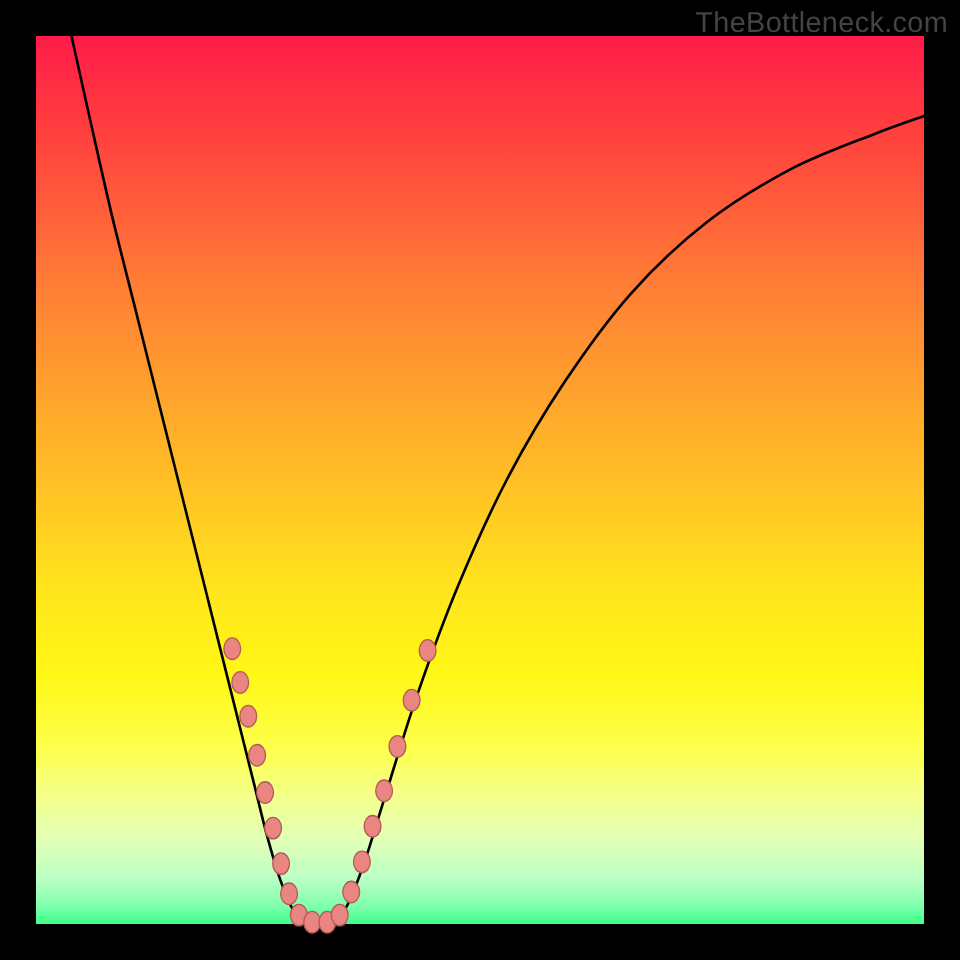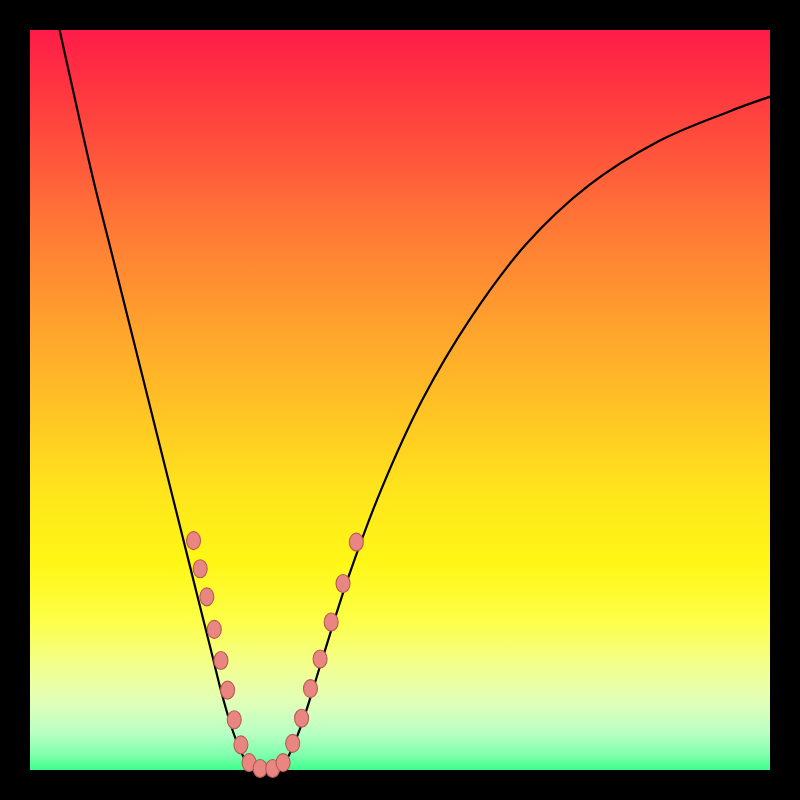--- a/index.html
+++ b/index.html
@@ -69,20 +69,21 @@
   .marker {
     fill: #e98682;
     stroke: #b45a56;
     stroke-width: 1.1;
   }
 </style>
 </head>
 <body>
 
 <div class="frame">
+  <div class="watermark">TheBottleneck.com</div>
 
   <div class="plot">
     <svg class="overlay" viewBox="0 0 740 740">
       <path id="curve-path" class="curve" d="M 29.60 0.00 C 32.07 11.10 38.85 41.93 44.40 66.60 C 49.95 91.27 56.73 122.10 62.90 148.00 C 69.07 173.90 75.23 197.33 81.40 222.00 C 87.57 246.67 93.73 271.33 99.90 296.00 C 106.07 320.67 112.23 345.33 118.40 370.00 C 124.57 394.67 131.35 421.80 136.90 444.00 C 142.45 466.20 146.77 483.47 151.70 503.20 C 156.63 522.93 161.57 542.67 166.50 562.40 C 171.43 582.13 176.98 604.33 181.30 621.60 C 185.62 638.87 188.70 652.43 192.40 666.00 C 196.10 679.57 199.80 692.52 203.50 703.00 C 207.20 713.48 210.90 722.73 214.60 728.90 C 218.30 735.07 223.85 738.15 225.70 740.00 L 247.90 740.00 C 249.75 737.53 254.68 733.83 259.00 725.20 C 263.32 716.57 268.25 704.23 273.80 688.20 C 279.35 672.17 284.90 652.43 292.30 629.00 C 299.70 605.57 308.33 575.97 318.20 547.60 C 328.07 519.23 339.17 488.40 351.50 458.80 C 363.83 429.20 377.40 398.37 392.20 370.00 C 407.00 341.63 423.03 314.50 440.30 288.60 C 457.57 262.70 476.07 236.80 495.80 214.60 C 515.53 192.40 536.50 172.67 558.70 155.40 C 580.90 138.13 605.57 123.33 629.00 111.00 C 652.43 98.67 680.80 88.80 699.30 81.40 C 717.80 74.00 733.22 69.07 740.00 66.60"></path>
       <g id="marker-group">
           <ellipse cx="163.54" cy="510.60" rx="7" ry="9" class="marker"></ellipse>
           <ellipse cx="170.20" cy="538.72" rx="7" ry="9" class="marker"></ellipse>
           <ellipse cx="176.86" cy="566.84" rx="7" ry="9" class="marker"></ellipse>
           <ellipse cx="184.26" cy="599.40" rx="7" ry="9" class="marker"></ellipse>
           <ellipse cx="190.92" cy="630.48" rx="7" ry="9" class="marker"></ellipse>

